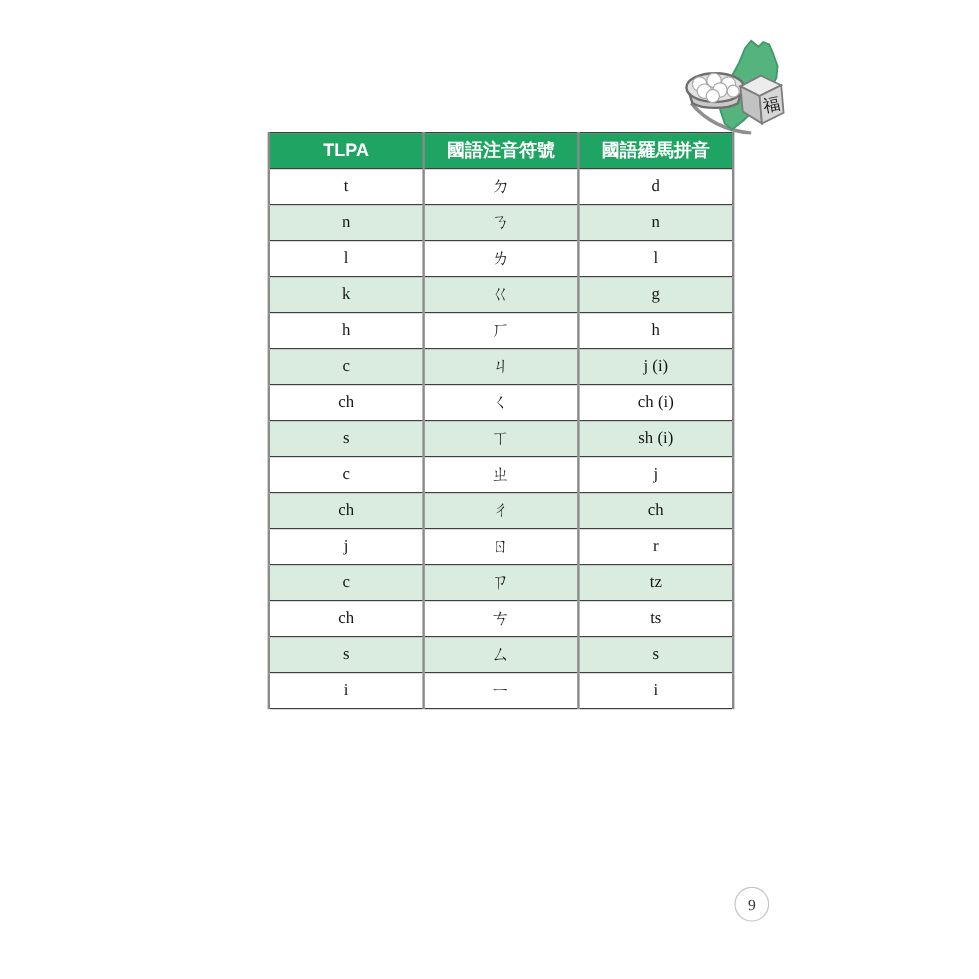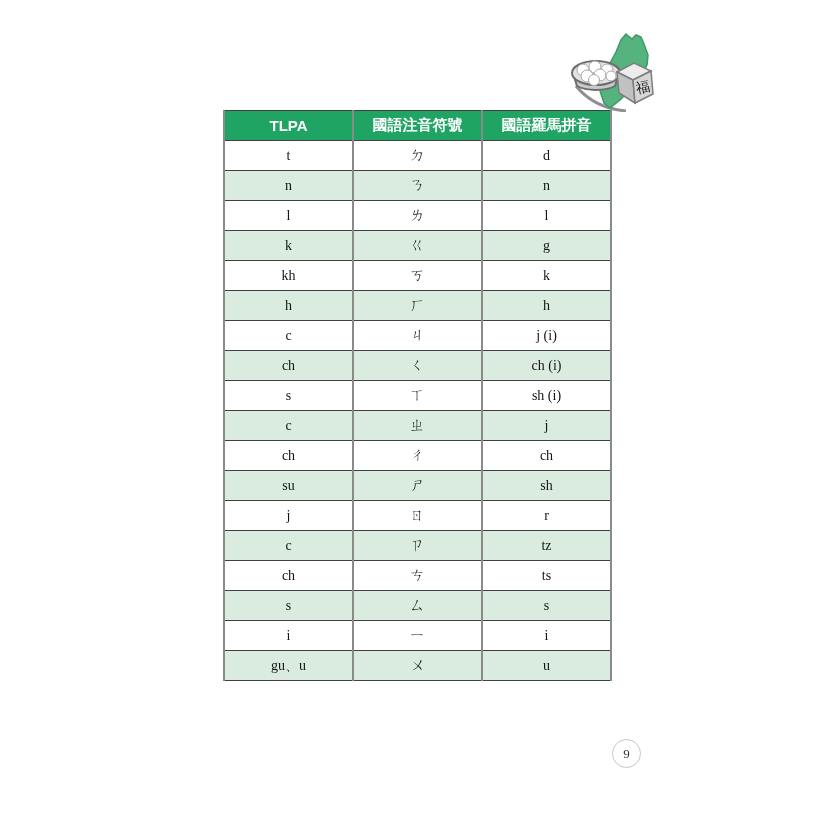--- a/index.html
+++ b/index.html
@@ -123,25 +123,20 @@
           <td>l</td>
           <td class="zhuyin">ㄌ</td>
           <td>l</td>
         </tr>
         <tr>
           <td>k</td>
           <td class="zhuyin">ㄍ</td>
           <td>g</td>
         </tr>
         <tr>
-          <td>kh</td>
-          <td class="zhuyin">ㄎ</td>
-          <td>k</td>
-        </tr>
-        <tr>
           <td>h</td>
           <td class="zhuyin">ㄏ</td>
           <td>h</td>
         </tr>
         <tr>
           <td>c</td>
           <td class="zhuyin">ㄐ</td>
           <td>j (i)</td>
         </tr>
         <tr>
@@ -158,25 +153,20 @@
           <td>c</td>
           <td class="zhuyin">ㄓ</td>
           <td>j</td>
         </tr>
         <tr>
           <td>ch</td>
           <td class="zhuyin">ㄔ</td>
           <td>ch</td>
         </tr>
         <tr>
-          <td>su</td>
-          <td class="zhuyin">ㄕ</td>
-          <td>sh</td>
-        </tr>
-        <tr>
           <td>j</td>
           <td class="zhuyin">ㄖ</td>
           <td>r</td>
         </tr>
         <tr>
           <td>c</td>
           <td class="zhuyin">ㄗ</td>
           <td>tz</td>
         </tr>
         <tr>
@@ -187,23 +177,18 @@
         <tr>
           <td>s</td>
           <td class="zhuyin">ㄙ</td>
           <td>s</td>
         </tr>
         <tr>
           <td>i</td>
           <td class="zhuyin">ㄧ</td>
           <td>i</td>
         </tr>
-        <tr>
-          <td>gu、u</td>
-          <td class="zhuyin">ㄨ</td>
-          <td>u</td>
-        </tr>
       </tbody>
   </table>
 
   <div class="page-number">9</div>
 
 </div>
 
 </body></html>

